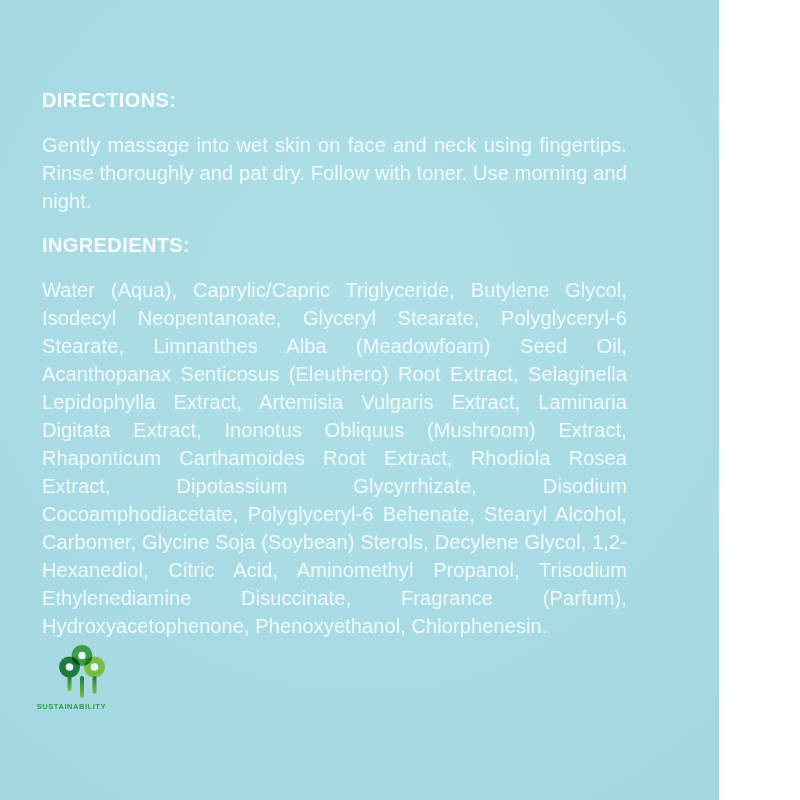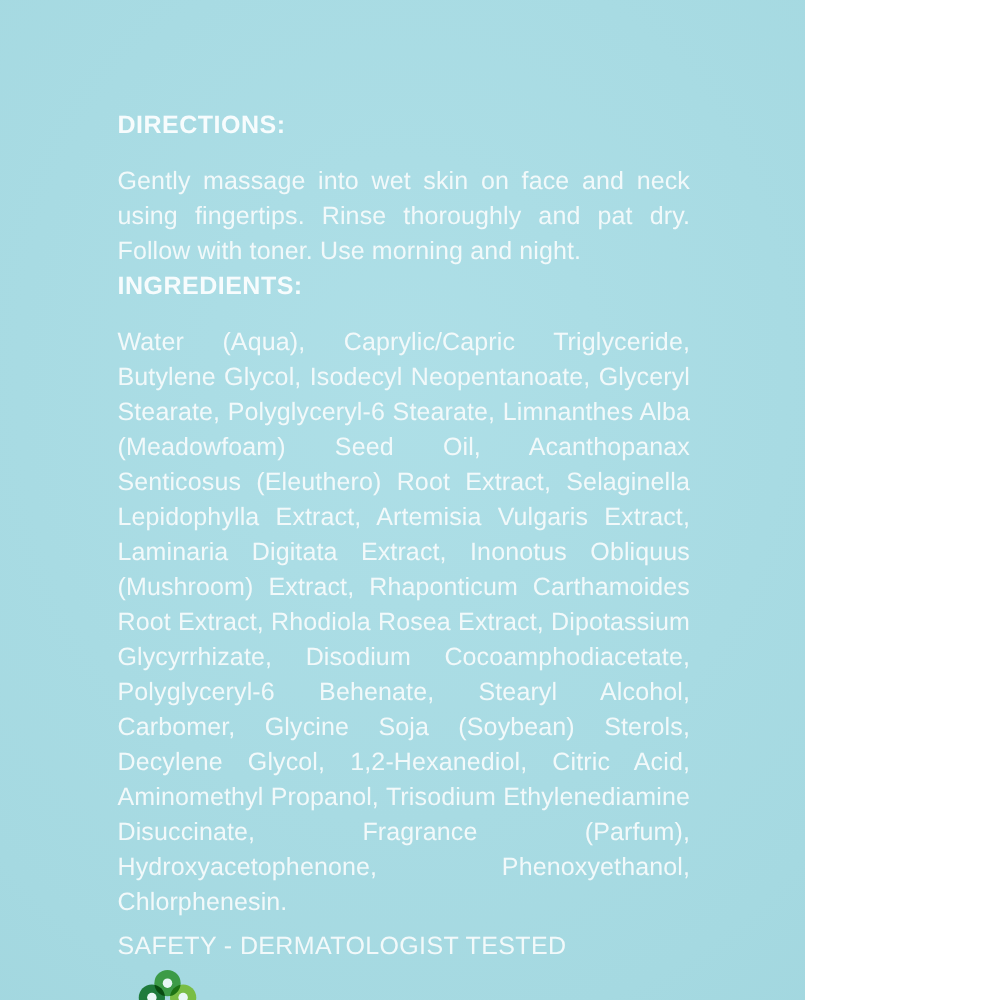--- a/index.html
+++ b/index.html
@@ -7,24 +7,24 @@
     padding: 0;
   }
   body {
     width: 800px;
     height: 800px;
     overflow: hidden;
     font-family: "Liberation Sans", sans-serif;
   }
   .label-panel {
     position: relative;
-    width: 644px;
+    width: 719px;
     height: 800px;
     box-sizing: border-box;
-    padding: 86px 92px 0 94px;
+    padding: 86px 92px 0 42px;
     background: radial-gradient(130% 120% at 50% 38%, #aedfe7 0%, #a5d9e1 55%, #9bd1da 100%);
     color: #f4fafb;
   }
   .section-heading {
     margin: 0;
     font-size: 20px;
     line-height: 28px;
     font-weight: 700;
     letter-spacing: 0.4px;
     color: #f7fcfd;
@@ -33,21 +33,21 @@
     margin: 17px 0 0 0;
     font-size: 20px;
     line-height: 28px;
     font-weight: 400;
     letter-spacing: 0.1px;
     text-align: justify;
     text-align-last: left;
     color: #f2f9fa;
   }
   .directions-section { margin: 0; }
-  .ingredients-section { }
+  .ingredients-section { margin-top: 16px; }
   .safety-line {
     margin: 7px 0 0 0;
     font-size: 20px;
     line-height: 28px;
     font-weight: 400;
     letter-spacing: 0.3px;
     color: #f2f9fa;
   }
   .sustain-row {
     margin-top: 4px;
@@ -94,21 +94,20 @@
   <section class="directions-section">
     <h2 class="section-heading">DIRECTIONS:</h2>
     <p class="section-body">Gently massage into wet skin on face and neck using fingertips. Rinse thoroughly and pat dry. Follow with toner. Use morning and night.</p>
   </section>
 
   <section class="ingredients-section">
     <h2 class="section-heading">INGREDIENTS:</h2>
     <p class="section-body">Water (Aqua), Caprylic/Capric Triglyceride, Butylene Glycol, Isodecyl Neopentanoate, Glyceryl Stearate, Polyglyceryl-6 Stearate, Limnanthes Alba (Meadowfoam) Seed Oil, Acanthopanax Senticosus (Eleuthero) Root Extract, Selaginella Lepidophylla Extract, Artemisia Vulgaris Extract, Laminaria Digitata Extract, Inonotus Obliquus (Mushroom) Extract, Rhaponticum Carthamoides Root Extract, Rhodiola Rosea Extract, Dipotassium Glycyrrhizate, Disodium Cocoamphodiacetate, Polyglyceryl-6 Behenate, Stearyl Alcohol, Carbomer, Glycine Soja (Soybean) Sterols, Decylene Glycol, 1,2-Hexanediol, Citric Acid, Aminomethyl Propanol, Trisodium Ethylenediamine Disuccinate, Fragrance (Parfum), Hydroxyacetophenone, Phenoxyethanol, Chlorphenesin.</p>
   </section>
 
-  <p class="safety-line">SAFETY - DERMATOLOGIST TESTED</p>
 
   <div class="sustain-row">
     <div class="sustain-badge">
       <svg class="tree-icon-svg" viewBox="0 0 48 56" xmlns="http://www.w3.org/2000/svg">
         <defs>
           <linearGradient id="trunkGrad" x1="0" y1="0" x2="0" y2="1">
             <stop offset="0" stop-color="#1f7b3c"></stop>
             <stop offset="1" stop-color="#7abf45"></stop>
           </linearGradient>
         </defs>

